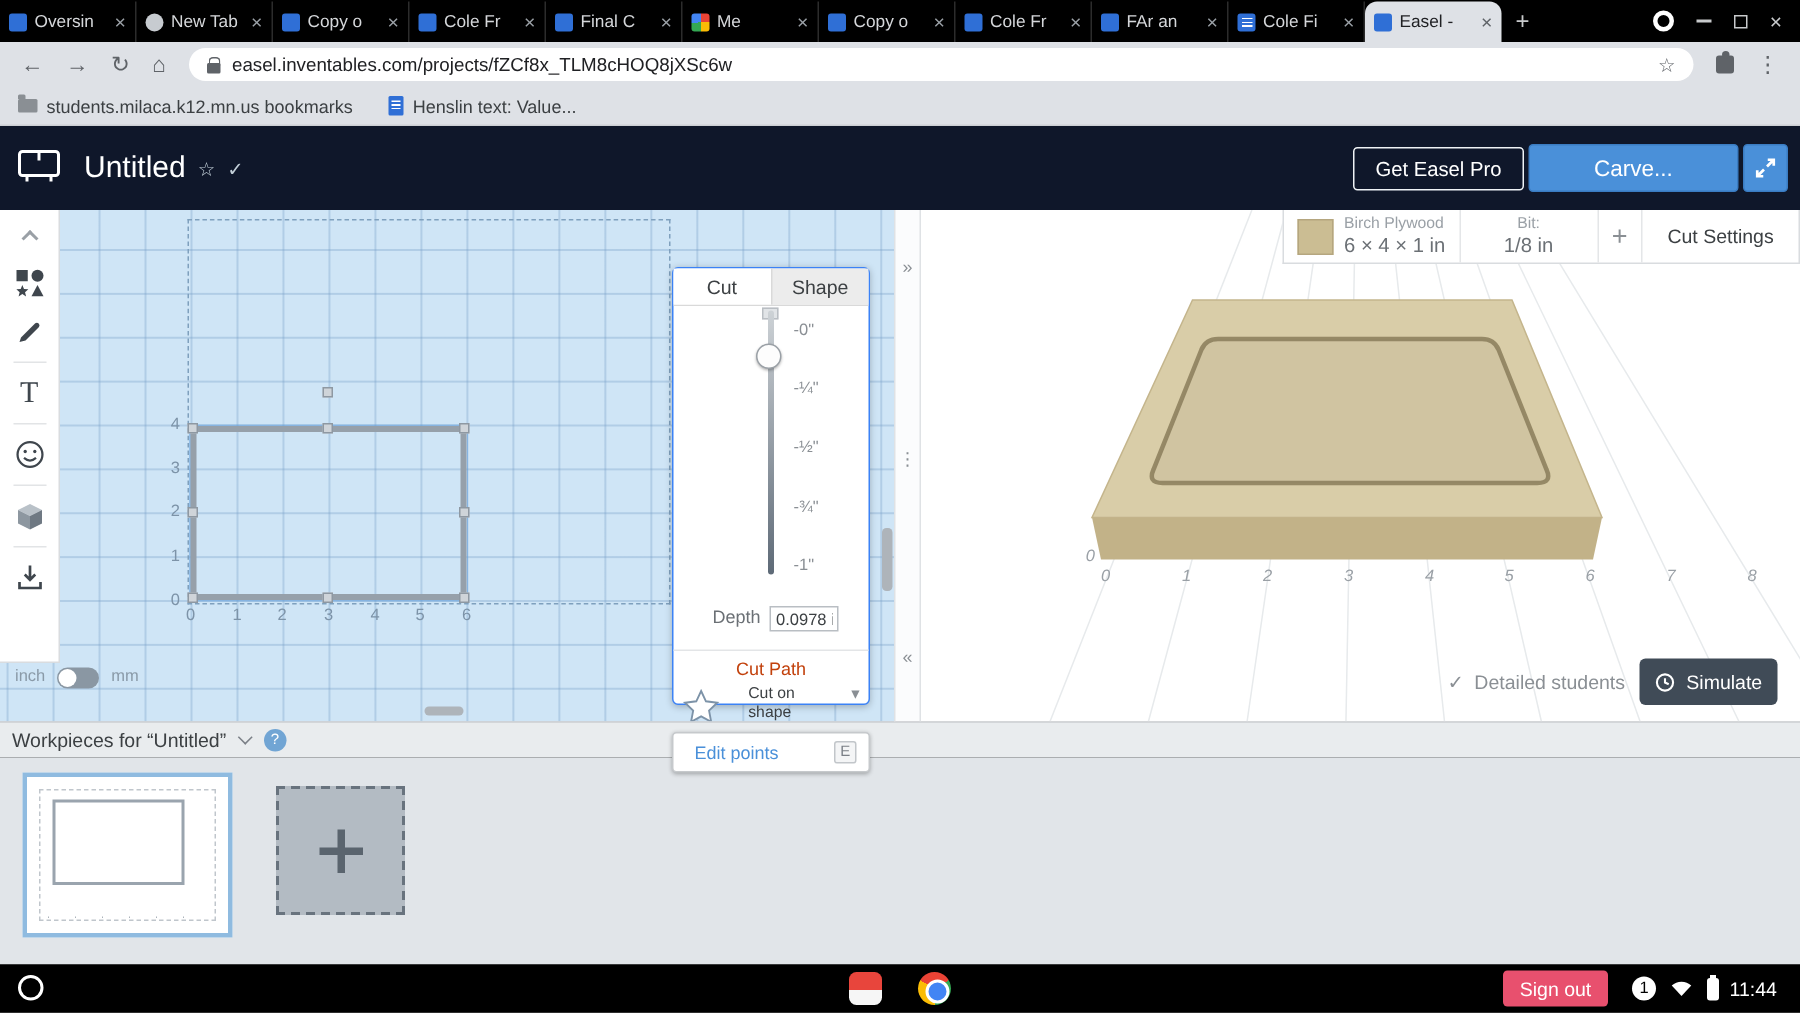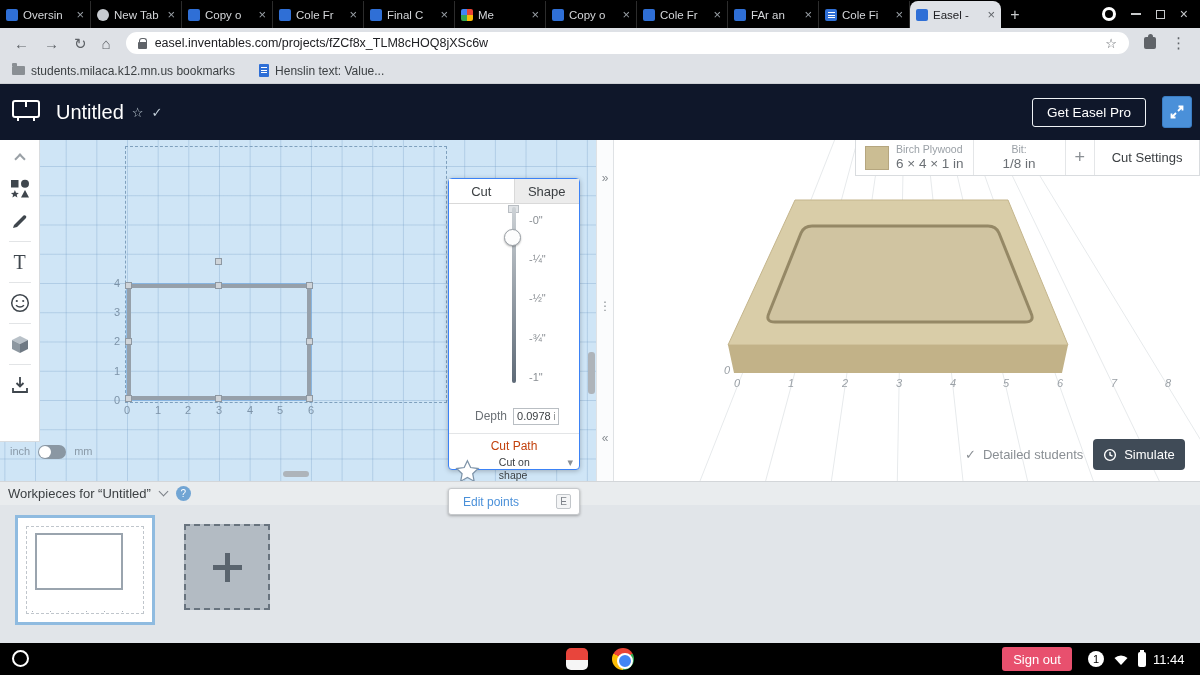--- a/index.html
+++ b/index.html
@@ -58,21 +58,21 @@
     background:repeating-linear-gradient(#fff 0 1px,transparent 1px 2.5px)}
 
   
   #eheader{position:absolute;top:84px;left:0;width:1200px;height:56px;background:#0f172a;
     display:flex;align-items:center;color:#fff}
   #elogo{margin-left:10px}
   #etitle{font-size:20px;font-weight:400;margin-left:14px;color:#fff}
   .ticon{color:#c3d0d9;font-size:13px;margin-left:8px}
   #emenu{display:flex;gap:28px;margin-left:50px;font-size:14px;color:#e2e9ee}
   .mi-shop{color:#e8923a}
-  #eright{margin-left:auto;display:flex;align-items:center;gap:16px;padding-right:8px}
+  #eright{margin-left:auto;display:flex;align-items:center;gap:3px;padding-right:8px}
   .getpro{border:1px solid #eef2f5;border-radius:3px;padding:6px 14px;font-size:13.5px;color:#fff}
   .carve{width:140px;height:32px;background:#4a90d9;border:1px solid #3a7cc2;border-radius:3px;
     display:flex;align-items:center;justify-content:center;font-size:15px;color:#fff}
   .expandbtn{width:30px;height:32px;background:#4a90d9;border:1px solid #3a7cc2;border-radius:3px;
     display:flex;align-items:center;justify-content:center}
 
   
   #content{position:absolute;top:140px;left:0;width:1200px;height:341px;background:#fff}
   #canvas{position:absolute;left:0;top:0;width:596px;height:341px;background-color:#cfe5f6;
     background-image:linear-gradient(to right,rgba(120,160,200,.35) 1px,transparent 1px),
@@ -109,21 +109,21 @@
     color:#3c4043;background:#ececec;border-left:1px solid #d9d9d9}
   .cp-tab.active{background:#fff;border-left:none}
   .cp-slider{position:relative;height:200px}
   .track{position:absolute;left:63px;top:3px;width:4px;height:176px;border-radius:2px;
     background:linear-gradient(#cdd2d6,#5e6a77)}
   .trackcap{position:absolute;left:59px;top:1px;width:11px;height:8px;background:#e1e4e7;
     border:1px solid #b9bec3}
   .shandle{position:absolute;left:55px;top:25px;width:17px;height:17px;border-radius:50%;
     background:#fdfdfd;border:1.5px solid #9aa0a6;box-shadow:0 1px 2px rgba(0,0,0,.3)}
   .slab{position:absolute;left:80px;font-size:11px;color:#8a8f94}
-  .cp-depth{display:flex;align-items:center;gap:6px;padding-left:26px;height:24px}
+  .cp-depth{display:flex;align-items:flex-start;gap:6px;padding-left:26px;height:24px}
   .cp-depth label{font-size:12px;color:#6b7075}
   .depthin{width:46px;height:17px;border:1px solid #b9bec3;font-size:11px;padding:0 3px;
     color:#3c4043;font-family:"Liberation Sans",sans-serif}
   .cp-sep{border-top:1px solid #e3e5e7;margin-top:5px}
   .cp-cpt{text-align:center;font-size:12px;color:#c2410c;padding:5px 0 3px}
   .cp-row{display:flex;gap:19px;padding:0 6px}
   .cp-row .cval{font-size:10.5px;color:#3c4043;width:60px;line-height:1.2}
   .cp-row .caret{color:#8a8f94;font-size:11px;margin-left:auto}
   #editpoints{position:absolute;left:448px;top:488px;width:132px;height:27px;background:#fff;
     border:1px solid #c6c9cc;border-radius:3px;box-shadow:0 1px 3px rgba(0,0,0,.3);
@@ -298,20 +298,21 @@
       <line x1="16" y1="5" x2="16" y2="11"></line>
       <line x1="8" y1="21" x2="8" y2="25"></line>
         <line x1="24" y1="21" x2="24" y2="25"></line>
     </svg>
   </span>
   <span id="etitle">Untitled</span>
   <span class="ticon">☆</span>
   <span class="ticon">✓</span>
   <div id="eright">
     <span class="getpro">Get Easel Pro</span>
+    <span class="carve">Carve...</span>
     <span class="expandbtn">
       <svg width="14" height="14" viewBox="0 0 14 14" fill="none" stroke="#fff" stroke-width="1.8">
         <path d="M8.5 1.5 H12.5 V5.5 M12.5 1.5 L8 6 M5.5 12.5 H1.5 V8.5 M1.5 12.5 L6 8"></path>
       </svg>
     </span>
   </div>
 </div>
 
 <div id="content">
 

